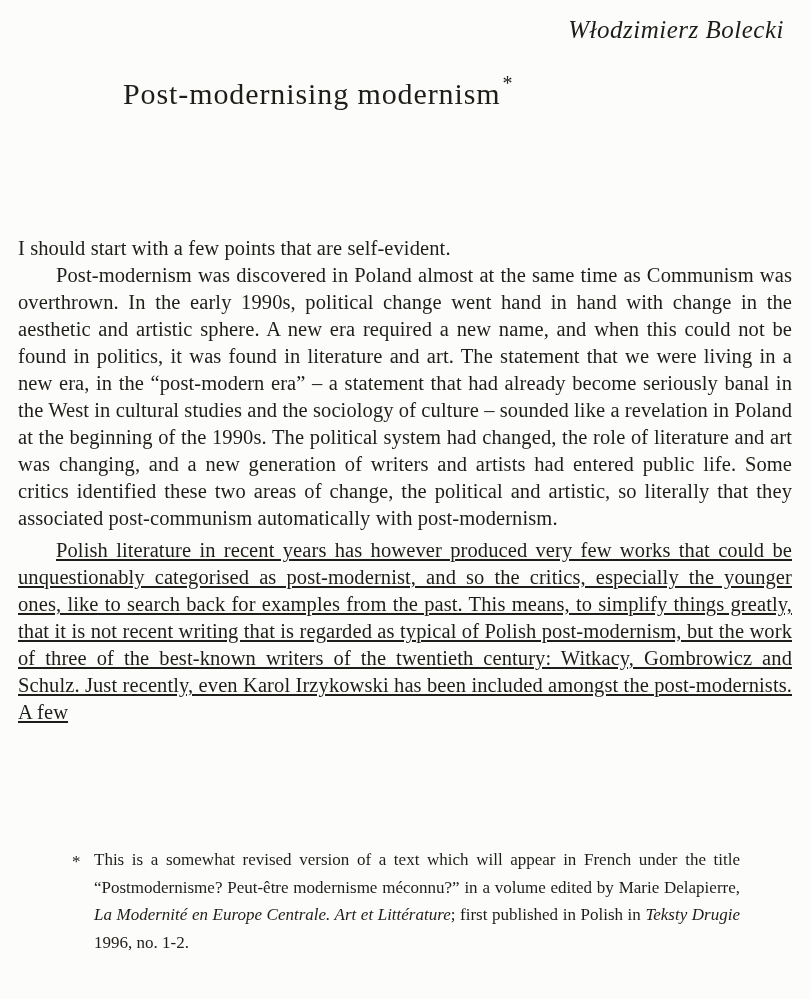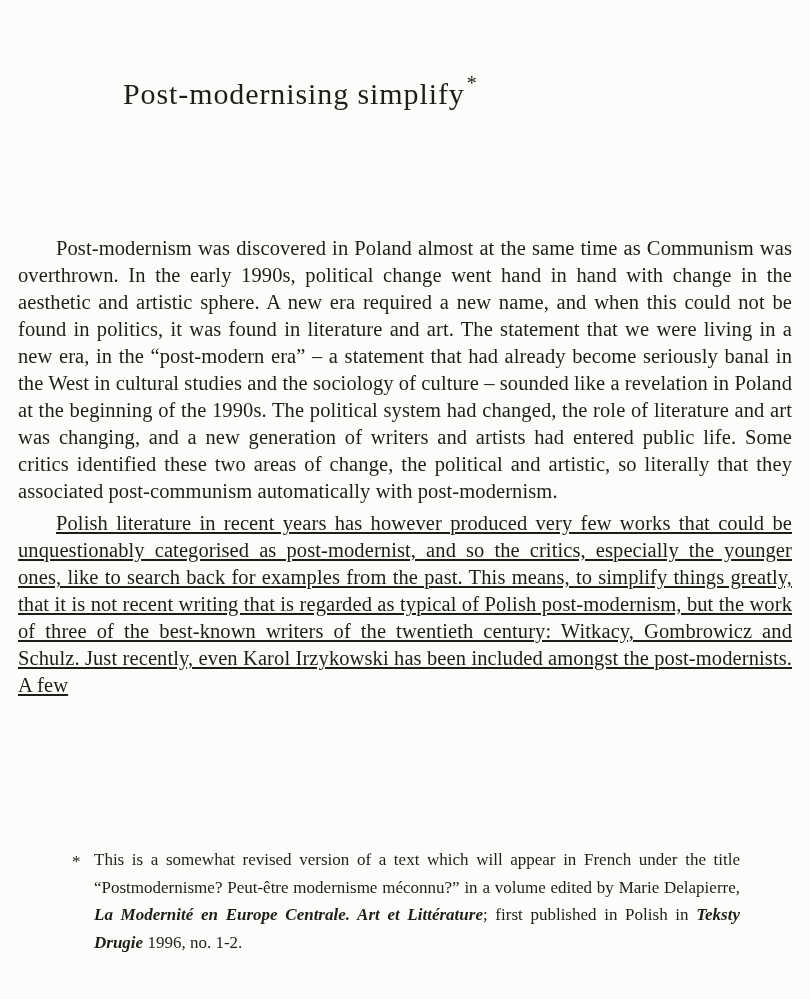--- a/index.html
+++ b/index.html
@@ -76,32 +76,33 @@
     margin-right: 8px;
     font-size: 17px;
     padding-top: 2px;
   }
   .footnote-text {
     flex: 1 1 auto;
     text-align: justify;
   }
   .footnote-text .ital {
     font-style: italic;
-    font-weight: bold;
   }
 </style>
 </head>
 <body>
 
 <div class="page">
 
+  <div class="author">Włodzimierz Bolecki</div>
 
-  <h1 class="title"><span>Post-modernising simplify</span><sup>*</sup></h1>
+  <h1 class="title"><span>Post-modernising modernism</span><sup>*</sup></h1>
 
   <div class="body-text">
+    <p>I should start with a few points that are self-evident.</p>
     <p class="indent">Post-modernism was discovered in Poland almost at the same time as Communism was overthrown. In the early 1990s, political change went hand in hand with change in the aesthetic and artistic sphere. A new era required a new name, and when this could not be found in politics, it was found in literature and art. The statement that we were living in a new era, in the “post-modern era” – a statement that had already become seriously banal in the West in cultural studies and the sociology of culture – sounded like a revelation in Poland at the beginning of the 1990s. The political system had changed, the role of literature and art was changing, and a new generation of writers and artists had entered public life. Some critics identified these two areas of change, the political and artistic, so literally that they associated post-communism automatically with post-modernism.</p>
     <p class="indent spaced">Polish literature in recent years has however produced very few works that could be unquestionably categorised as post-modernist, and so the critics, especially the younger ones, like to search back for examples from the past. This means, to simplify things greatly, that it is not recent writing that is regarded as typical of Polish post-modernism, but the work of three of the best-known writers of the twentieth century: Witkacy, Gombrowicz and Schulz. Just recently, even Karol Irzykowski has been included amongst the post-modernists. A few</p>
   </div>
 
   <div class="footnote">
     <div class="footnote-marker">*</div>
     <div class="footnote-text"><span>This is a somewhat revised version of a text which will appear in French under the title “Postmodernisme? Peut-être modernisme méconnu?” in a volume edited by Marie Delapierre, </span><span class="ital">La Modernité en Europe Centrale. Art et Littérature</span><span>; first published in Polish in </span><span class="ital">Teksty Drugie</span><span> 1996, no. 1-2.</span></div>
   </div>
 
 </div>

